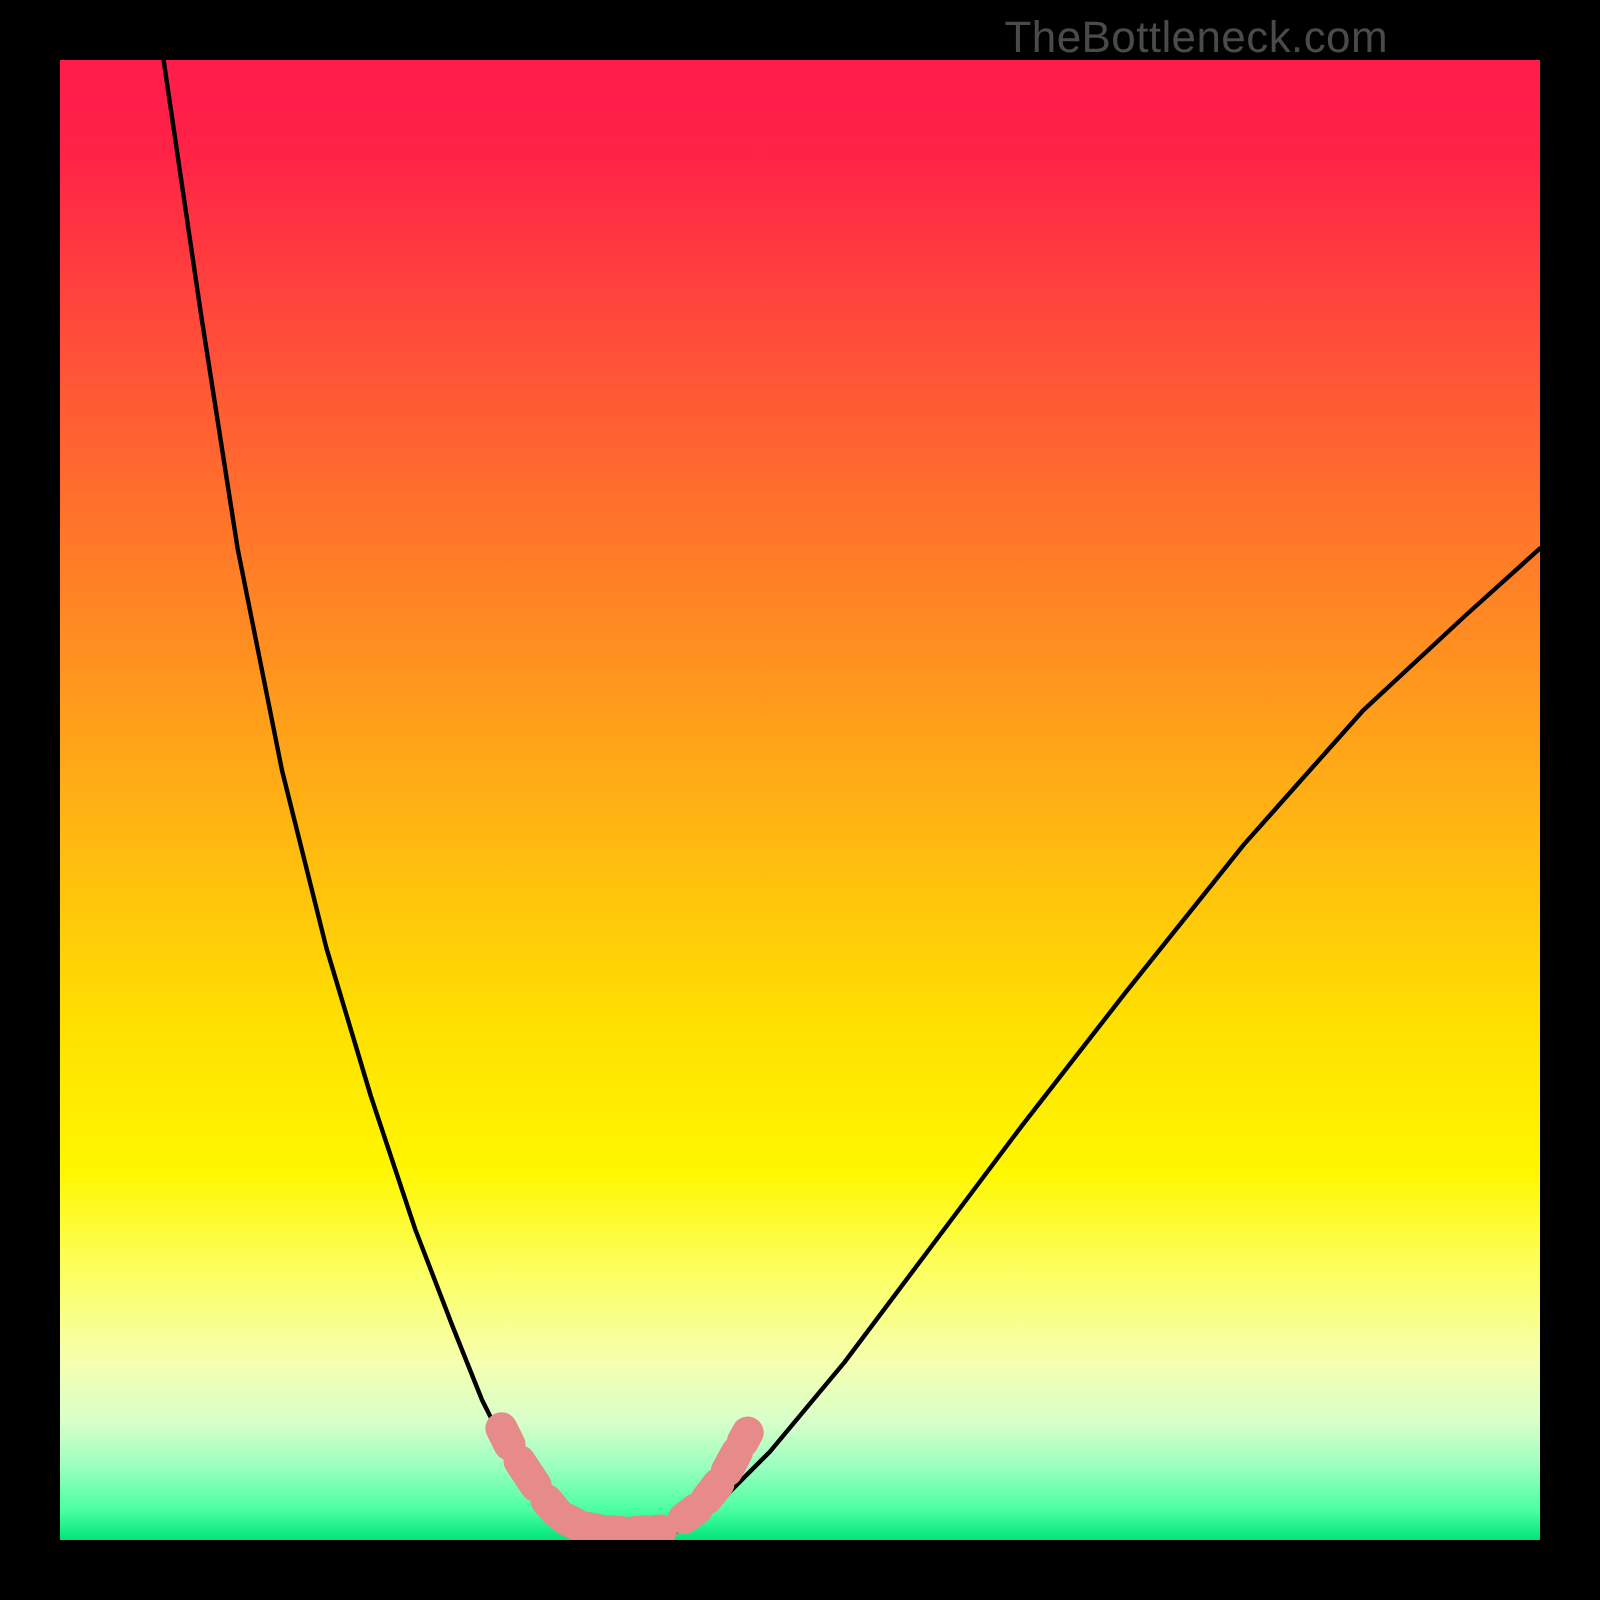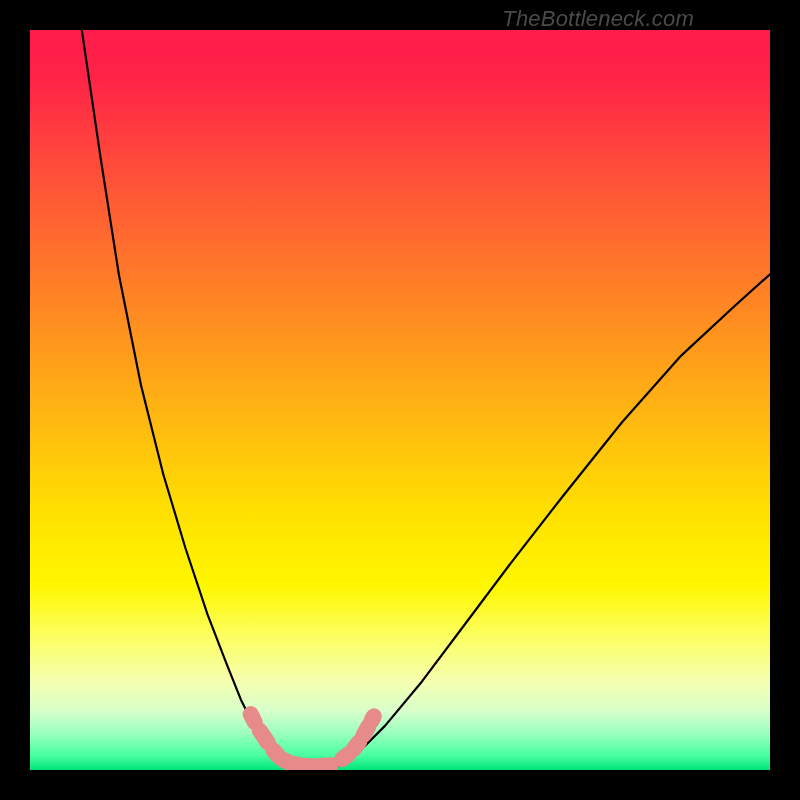--- a/index.html
+++ b/index.html
@@ -9,21 +9,20 @@
     height: 800px;
     overflow: hidden;
     background: #000;
     font-family: Arial, Helvetica, sans-serif;
   }
   .outer-frame {
     width: 704px;
     height: 800px;
     background: #000;
     position: relative;
-    font-style: italic;
   }
   .plot-area {
     position: absolute;
     left: 30px;
     top: 30px;
     width: 740px;
     height: 740px;
     overflow: hidden;
   }
   .gradient-bg {

